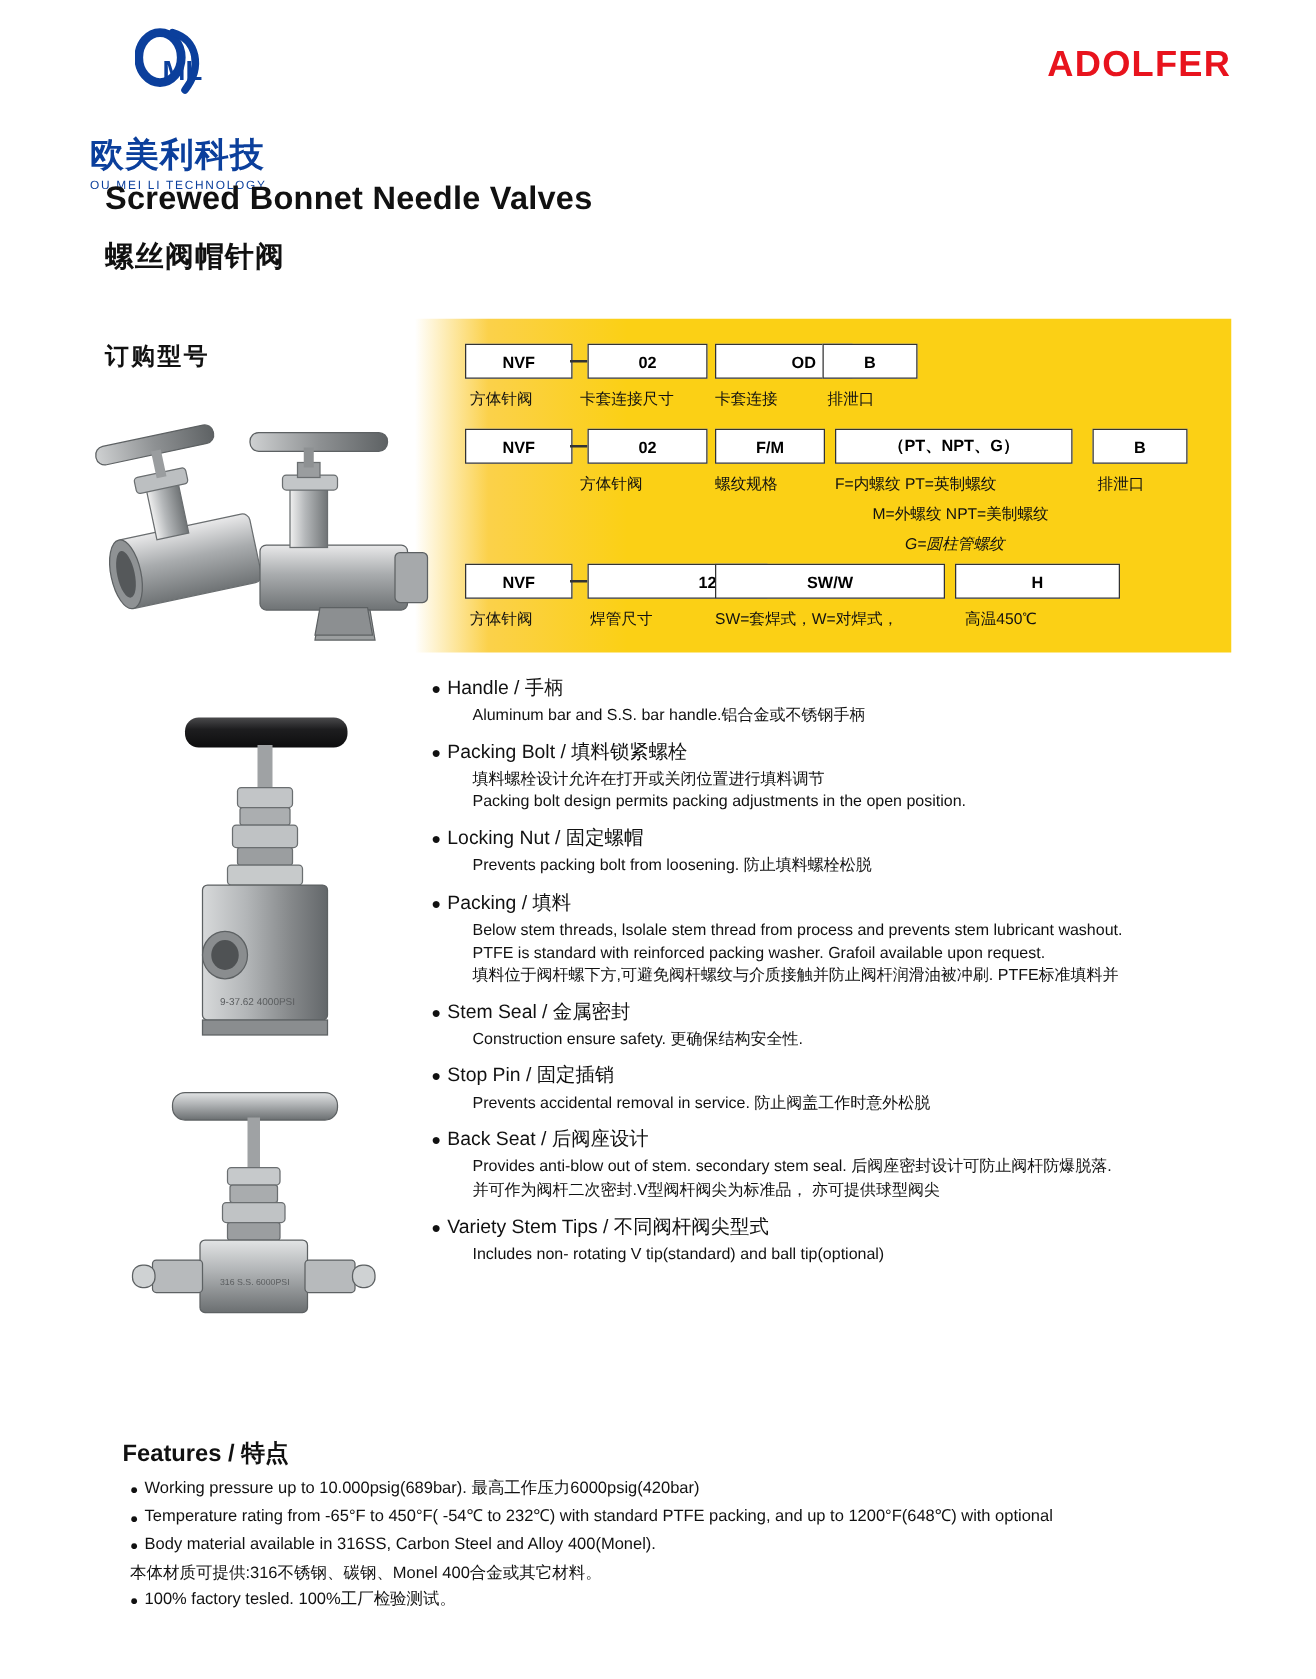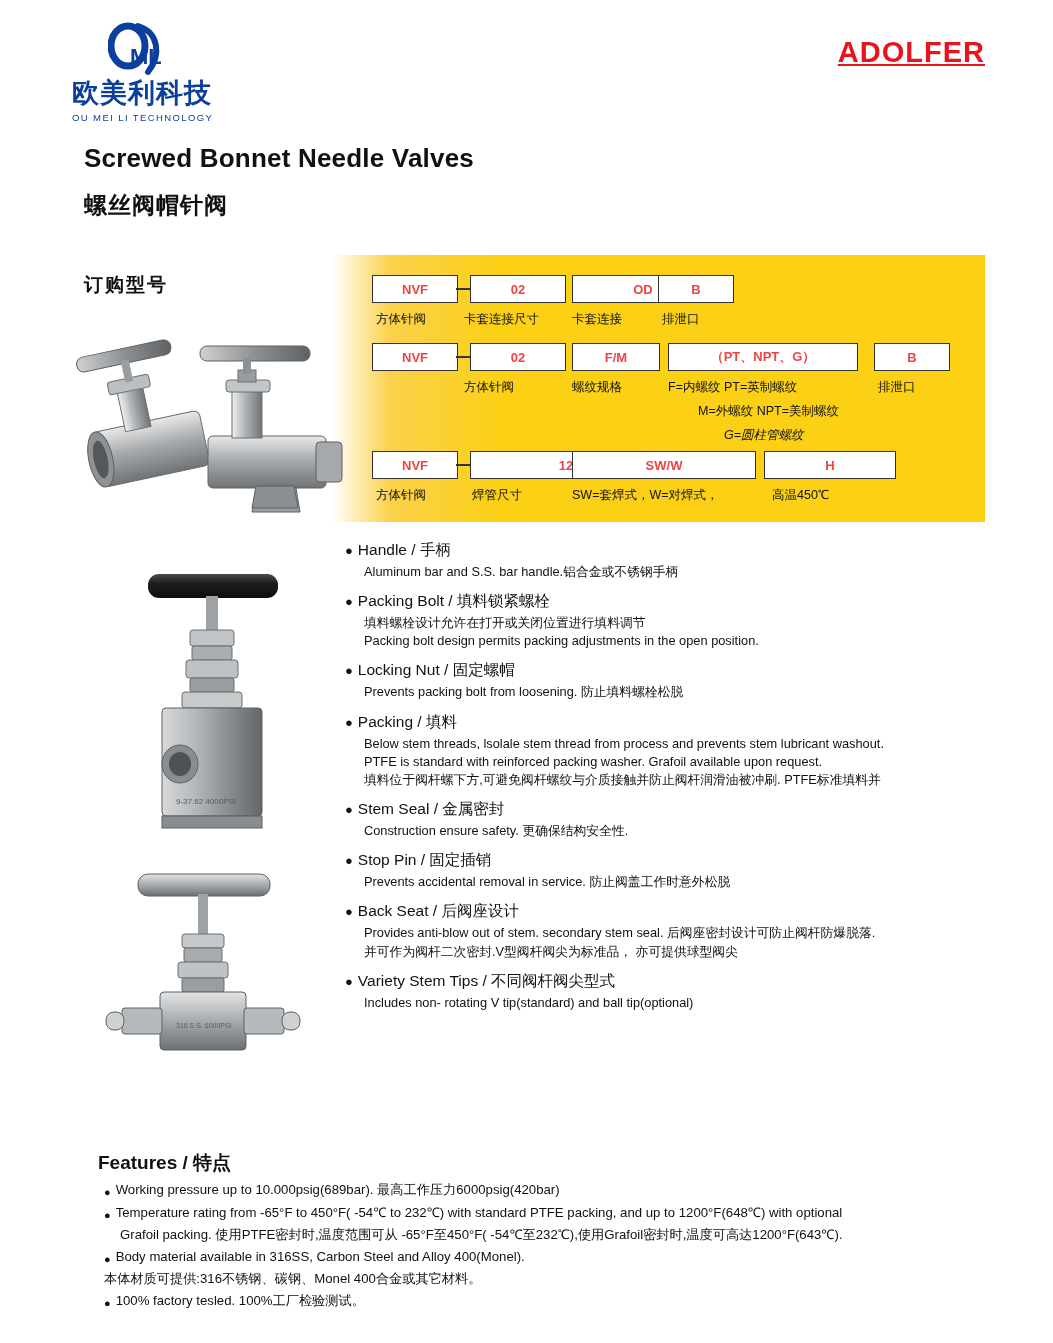--- a/index.html
+++ b/index.html
@@ -7,45 +7,45 @@
     width:1053px;height:1343px;background:#ffffff;
     font-family:"Liberation Sans", sans-serif;
     color:#1a1a1a;position:relative;overflow:hidden;
   }
   .page{position:relative;width:1053px;height:1343px;}
 
   
   .header{position:absolute;left:0;top:0;width:1053px;height:100px;}
   .logo-wrap{position:absolute;left:72px;top:18px;display:flex;align-items:center;flex-direction:column;}
   .logo-mark{width:64px;height:62px;position:relative;margin-right:6px;}
-  .brand-cn{font-size:27px;font-weight:bold;color:#0b3f9c;letter-spacing:1px;line-height:1;}
+  .brand-cn{font-size:27px;font-weight:bold;color:#0b3f9c;letter-spacing:1px;line-height:1;margin-top:31px;}
   .brand-en{font-size:9.5px;color:#0b3f9c;letter-spacing:1.4px;margin-top:5px;}
-  .adolfer{position:absolute;right:68px;top:36px;font-size:29px;font-weight:bold;color:#e8131d;letter-spacing:1px;font-family:"Liberation Sans", sans-serif;text-decoration:underline;}
+  .adolfer{position:absolute;right:68px;top:36px;font-size:29px;font-weight:bold;color:#e8131d;letter-spacing:1px;font-family:"Liberation Sans", sans-serif;}
 
   
   .title-en{position:absolute;left:84px;top:143px;font-size:26px;font-weight:bold;color:#111;letter-spacing:.2px;}
   .title-cn{position:absolute;left:84px;top:190px;font-size:23px;font-weight:bold;color:#111;letter-spacing:1px;}
 
   
   .order-label{position:absolute;left:84px;top:272px;font-size:19px;font-weight:bold;color:#111;letter-spacing:2px;}
   .order-panel{position:absolute;left:332px;top:255px;width:653px;height:267px;
     background:linear-gradient(90deg,#ffffff 0%,#fbd14a 9%,#fbd015 26%,#fbd015 100%);}
   .ocell{position:absolute;border:1px solid #333;background:#ffffff;display:flex;align-items:center;justify-content:center;
-    font-size:13px;font-weight:bold;color:#ef4444;height:26px;}
+    font-size:13px;font-weight:bold;color:#000000;height:26px;}
   .ocap{position:absolute;font-size:12.5px;color:#111;white-space:nowrap;}
   .dash{position:absolute;height:2px;background:#333;}
 
   
   .photo{position:absolute;}
 
   
   .feat{position:absolute;left:345px;}
   .f-head{font-size:15.5px;color:#111;display:flex;align-items:flex-start;margin-bottom:2px;}
   .f-bullet{color:#111;font-size:13px;line-height:1;margin-right:5px;margin-top:4px;}
-  .f-body{font-size:12.8px;color:#111;margin-left:19px;line-height:1.42;}
+  .f-body{font-size:12.8px;color:#111;margin-left:33px;line-height:1.42;}
 
   
   .features-title{position:absolute;left:98px;top:1150px;font-size:19px;font-weight:bold;color:#111;}
   .flist{position:absolute;left:104px;top:1180px;width:900px;font-size:13.2px;color:#111;line-height:1.5;}
   .flist .row{display:flex;align-items:flex-start;margin-bottom:2px;}
   .flist .bul{font-size:11px;margin-right:5px;margin-top:4px;}
   .flist .plain{margin-bottom:2px;}
   .indent{margin-left:16px;}
 </style>
 </head>
@@ -285,21 +285,20 @@
   <div class="features-title">Features / 特点</div>
   <div class="flist">
     <div class="row">
       <span class="bul">●</span>
       <span>Working pressure up to 10.000psig(689bar). 最高工作压力6000psig(420bar)</span>
     </div>
     <div class="row">
       <span class="bul">●</span>
       <span>Temperature rating from  -65°F to 450°F( -54℃ to 232℃) with standard PTFE packing, and up to 1200°F(648℃) with optional</span>
     </div>
-    <div class="plain indent">Grafoil packing. 使用PTFE密封时,温度范围可从 -65°F至450°F( -54℃至232℃),使用Grafoil密封时,温度可高达1200°F(643℃).</div>
     <div class="row">
       <span class="bul">●</span>
       <span>Body material available in 316SS, Carbon Steel and Alloy 400(Monel).</span>
     </div>
     <div class="plain">本体材质可提供:316不锈钢、碳钢、Monel 400合金或其它材料。</div>
     <div class="row">
       <span class="bul">●</span>
       <span>100% factory tesled. 100%工厂检验测试。</span>
     </div>
   </div>

